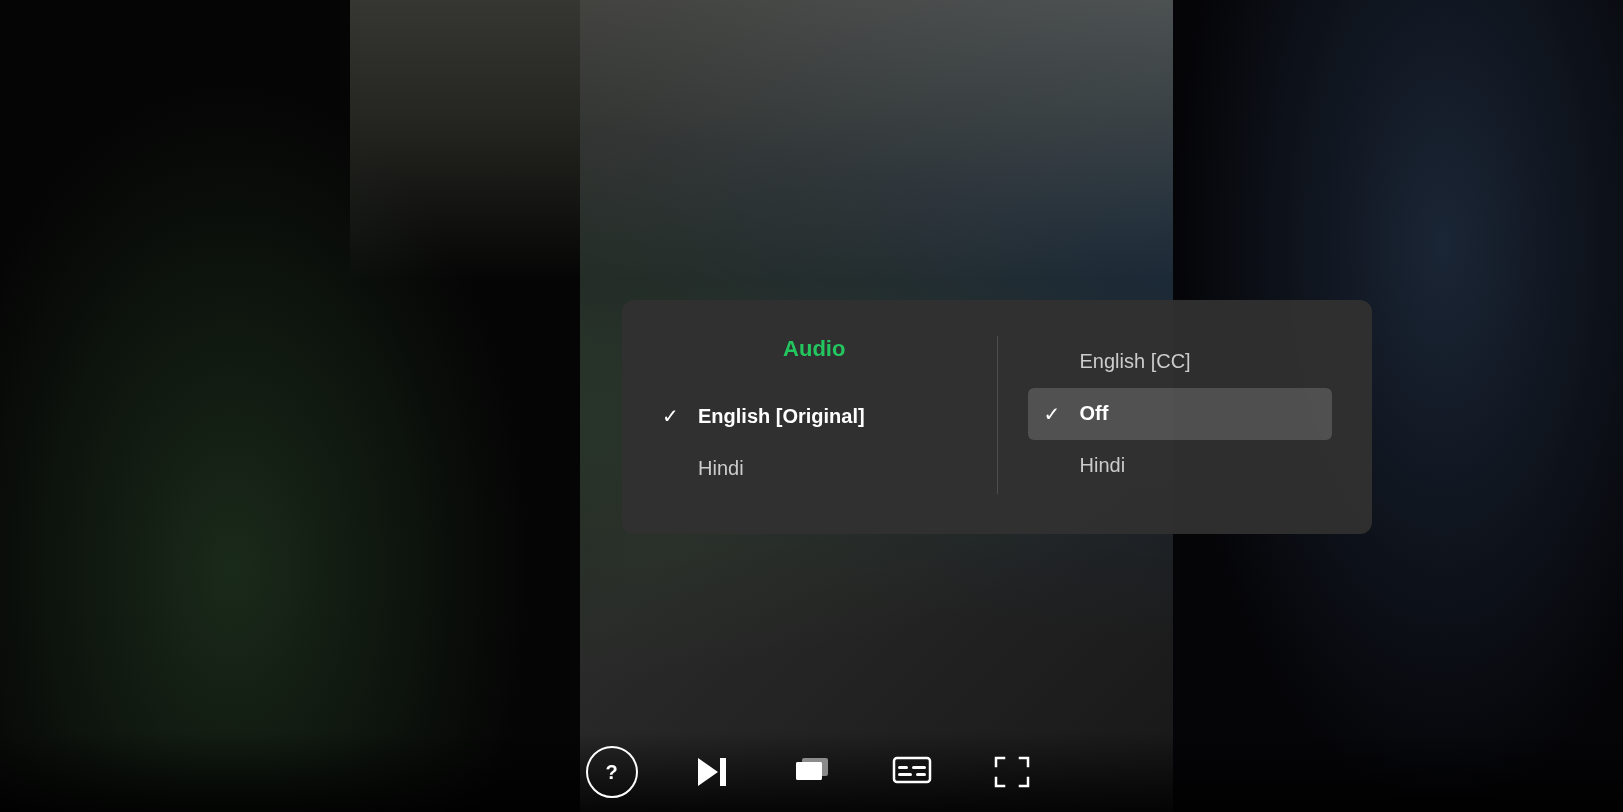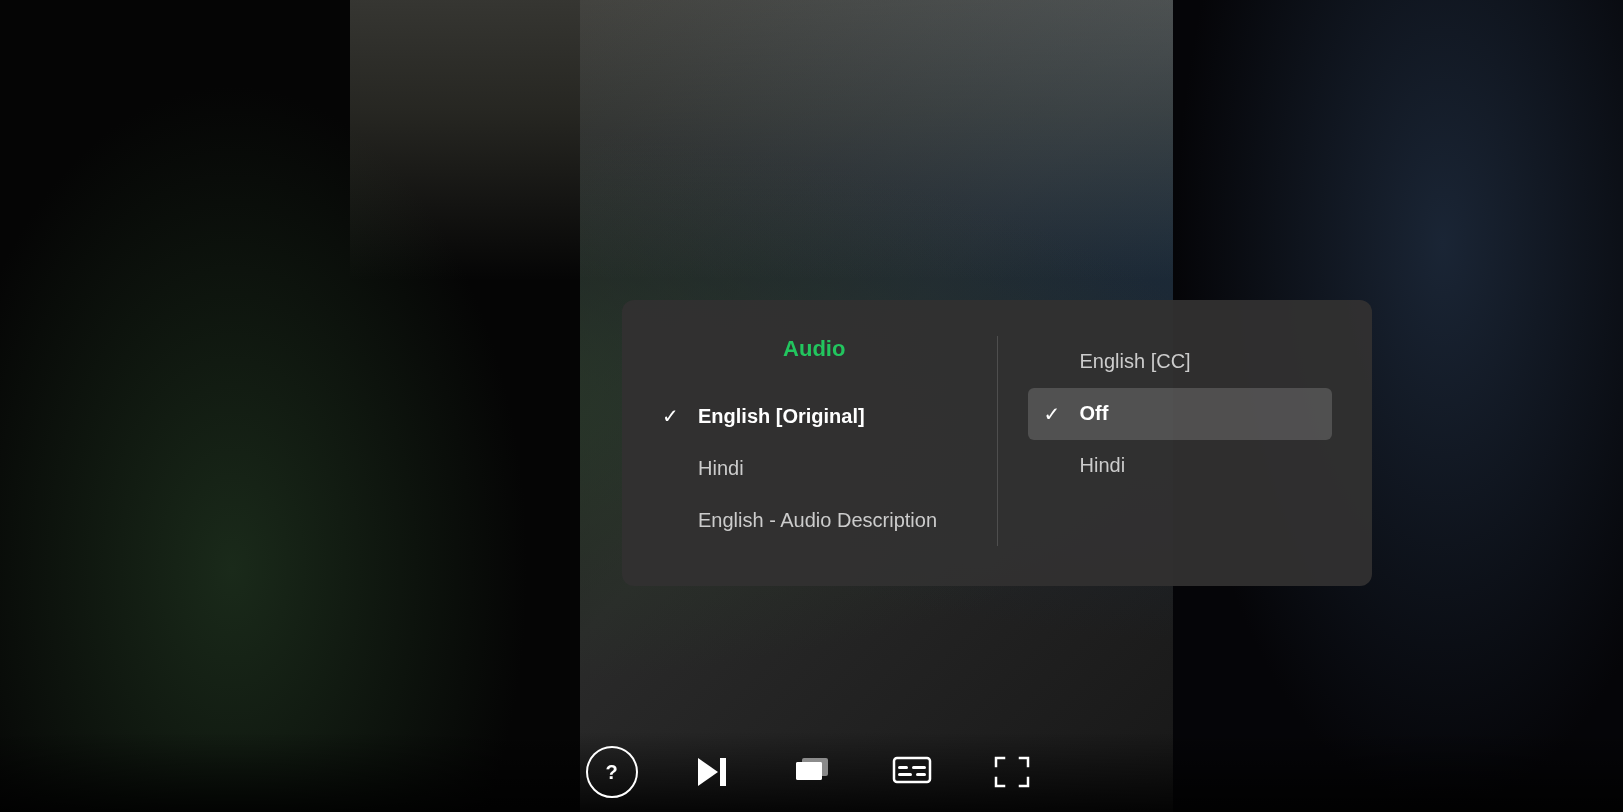--- a/index.html
+++ b/index.html
@@ -193,24 +193,20 @@
     <div class="audio-item selected">
       <span class="check-mark">✓</span>
       <span>English [Original]</span>
     </div>
 
     <div class="audio-item">
       <span class="check-mark">✓</span>
       <span>Hindi</span>
     </div>
 
-    <div class="audio-item">
-      <span class="check-mark">✓</span>
-      <span>English - Audio Description</span>
-    </div>
   </div>
 
   <div class="divider-line"></div>
 
   <div class="panel-column right-col">
 
     <div class="subtitle-item">
       <span class="check-mark">✓</span>
       <span>English [CC]</span>
     </div>

